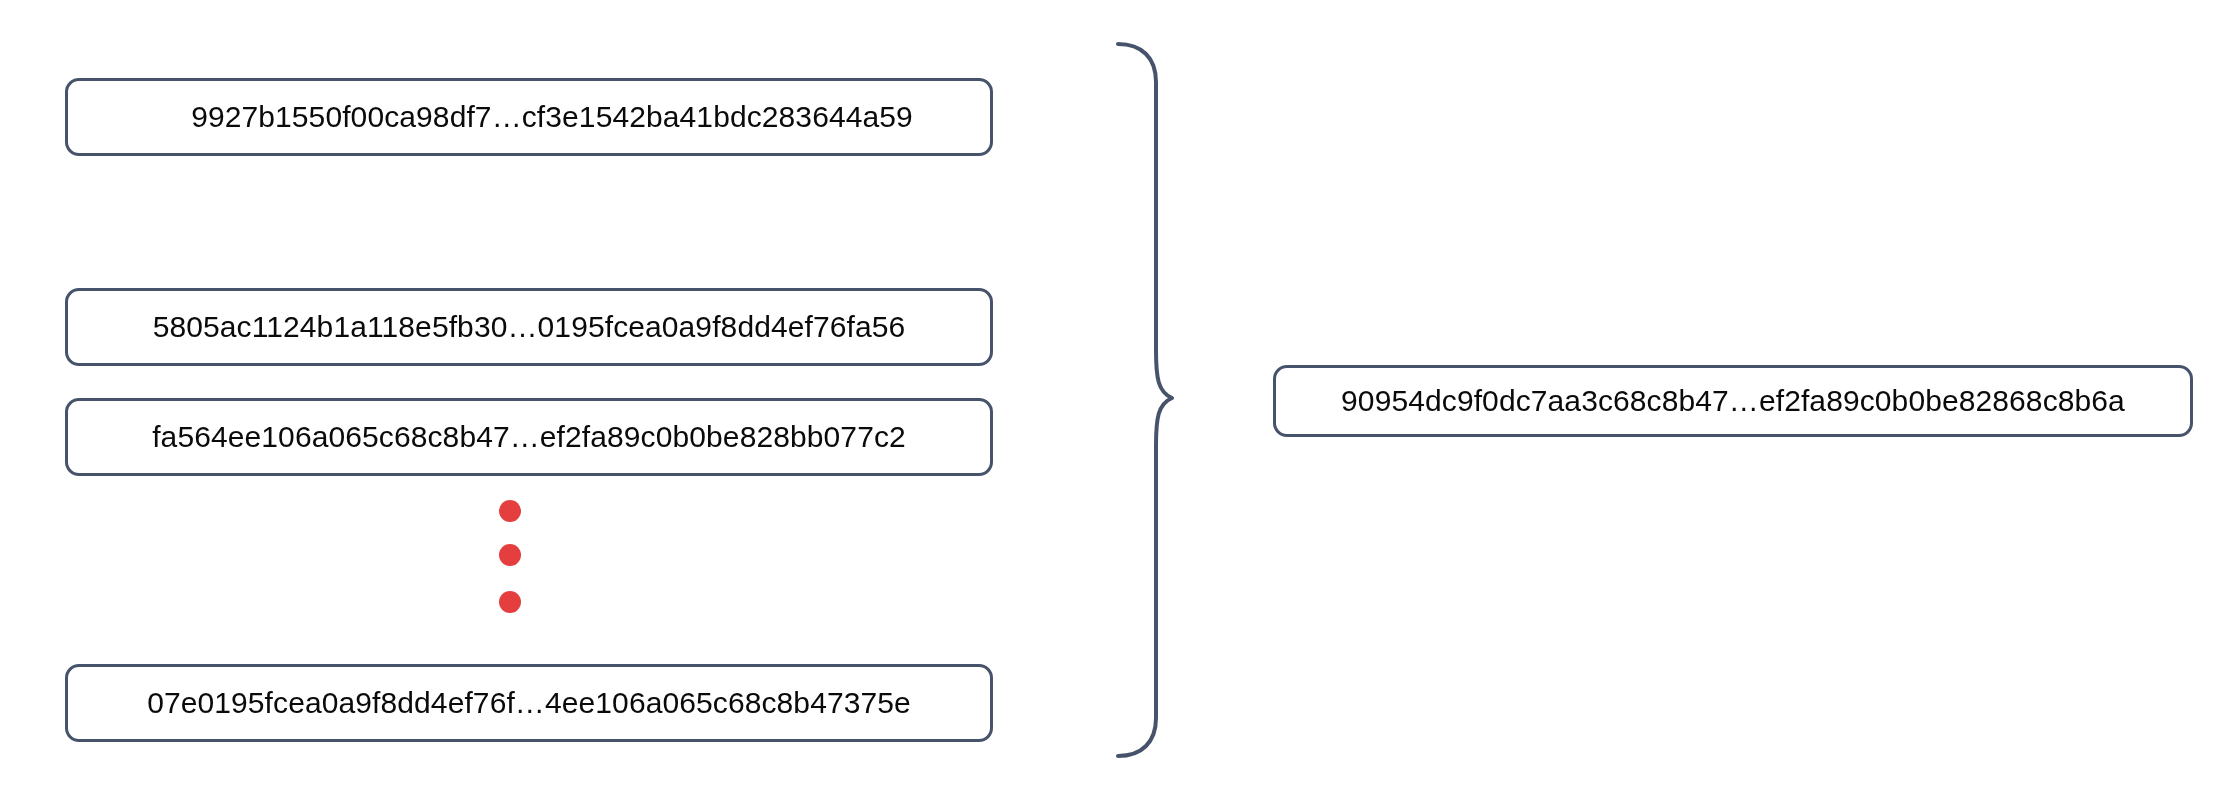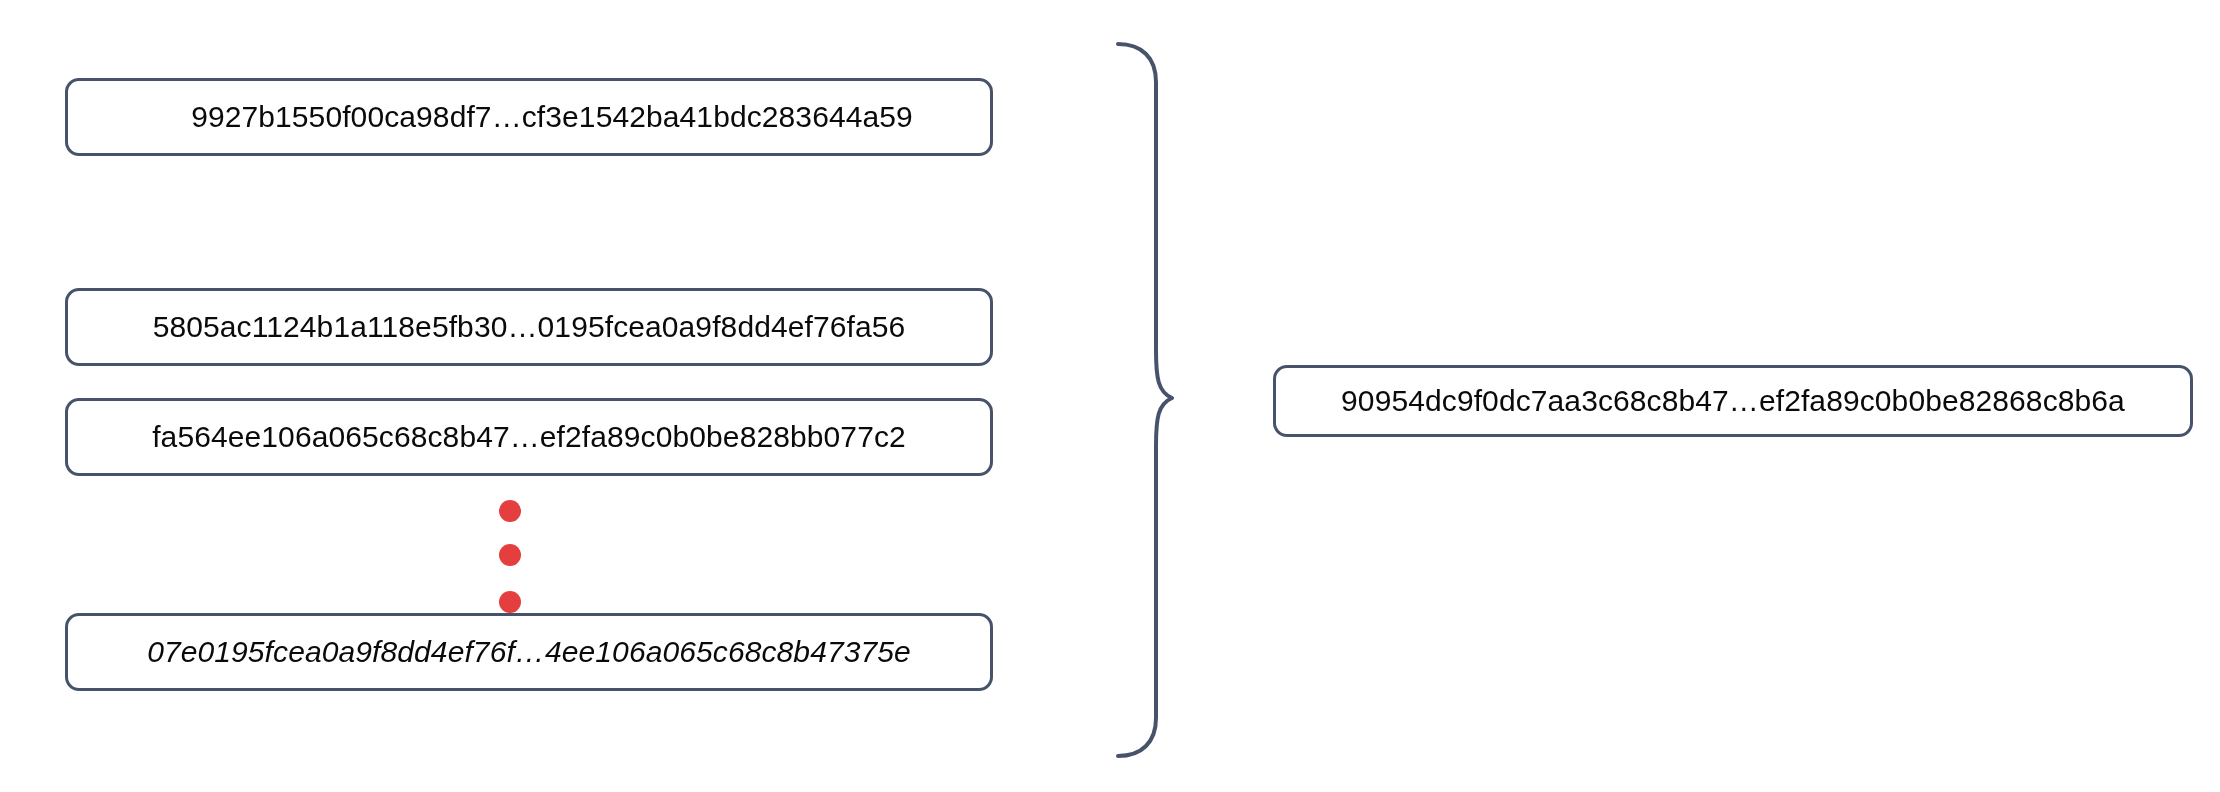--- a/index.html
+++ b/index.html
@@ -41,21 +41,21 @@
 
   .input-box {
     left: 65px;
     width: 928px;
     height: 78px;
   }
   .input-box-0 { top: 78px; padding-left: 46px; }
   .input-box-1 { top: 178px; }
   .input-box-2 { top: 288px; }
   .input-box-3 { top: 398px; justify-content: center; }
-  .input-box-4 { top: 613px; font-style: italic; }
+  .input-box-4 { top: 664px; }
 
   .output-box {
     left: 1225px;
     top: 365px;
     width: 920px;
     height: 72px;
     margin-left: 48px;
   }
 
   

